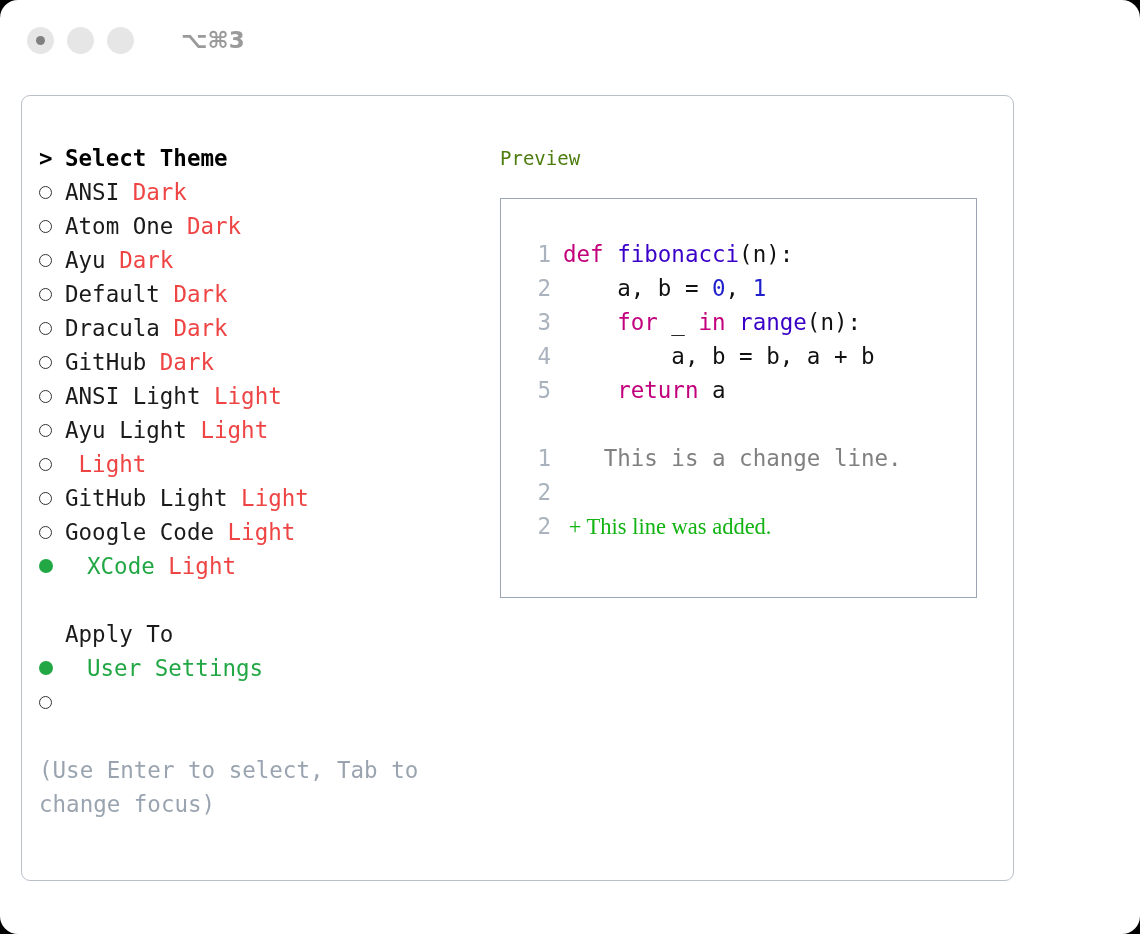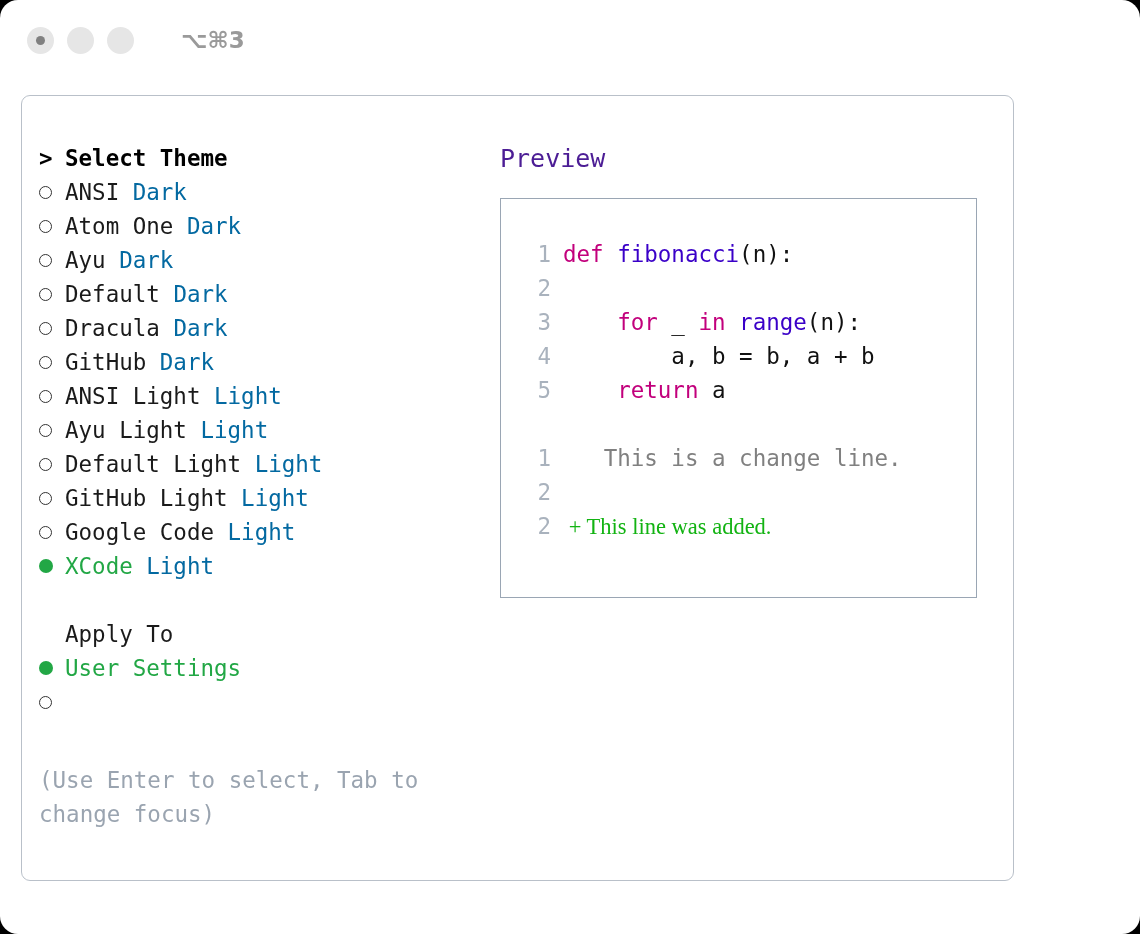--- a/index.html
+++ b/index.html
@@ -94,42 +94,42 @@
     display: inline-block;
   }
   .bullet-filled {
     width: 14px; height: 14px;
     border-radius: 50%;
     display: inline-block;
     background: #22a745;
   }
   .label { }
   .label.bold { font-weight: bold; color: #000; }
-  .label.sel { color: #22a745; }
-  .variant { color: #0369a1; }
+  .label.sel { color: #22a745; margin-left: 22px; }
+  .variant { color: #ef4444; }
 
   #section-gap { height: 34px; }
 
   .hint {
     font-size: 22.5px;
     color: #9aa4b0;
     line-height: 34px;
     white-space: pre;
-    margin-top: 44px;
+    margin-top: 34px;
   }
 
   
   #right-col {
     position: absolute;
     left: 478px; top: 45px;
     width: 490px;
   }
   #preview-title {
-    font-size: 25px;
-    color: #4c1d95;
+    font-size: 19px;
+    color: #4d7c0f;
     height: 34px;
     display: flex;
     align-items: center;
   }
   #preview-box {
     margin-top: 23px;
     width: 477px;
     height: 400px;
     border: 1.8px solid #9aa6b4;
     background: #ffffff;
@@ -182,21 +182,21 @@
       </div>
       <div id="theme-list">
           <div class="row"><span class="marker"><span class="bullet-hollow"></span></span><span class="label">ANSI</span><span> </span><span class="variant">Dark</span></div>
           <div class="row"><span class="marker"><span class="bullet-hollow"></span></span><span class="label">Atom One</span><span> </span><span class="variant">Dark</span></div>
           <div class="row"><span class="marker"><span class="bullet-hollow"></span></span><span class="label">Ayu</span><span> </span><span class="variant">Dark</span></div>
           <div class="row"><span class="marker"><span class="bullet-hollow"></span></span><span class="label">Default</span><span> </span><span class="variant">Dark</span></div>
           <div class="row"><span class="marker"><span class="bullet-hollow"></span></span><span class="label">Dracula</span><span> </span><span class="variant">Dark</span></div>
           <div class="row"><span class="marker"><span class="bullet-hollow"></span></span><span class="label">GitHub</span><span> </span><span class="variant">Dark</span></div>
           <div class="row"><span class="marker"><span class="bullet-hollow"></span></span><span class="label">ANSI Light</span><span> </span><span class="variant">Light</span></div>
           <div class="row"><span class="marker"><span class="bullet-hollow"></span></span><span class="label">Ayu Light</span><span> </span><span class="variant">Light</span></div>
-          <div class="row"><span class="marker"><span class="bullet-hollow"></span></span><span class="label">Default Light</span><span> </span><span class="variant">Light</span></div>
+          <div class="row"><span class="marker"><span class="bullet-hollow"></span></span><span> </span><span class="variant">Light</span></div>
           <div class="row"><span class="marker"><span class="bullet-hollow"></span></span><span class="label">GitHub Light</span><span> </span><span class="variant">Light</span></div>
           <div class="row"><span class="marker"><span class="bullet-hollow"></span></span><span class="label">Google Code</span><span> </span><span class="variant">Light</span></div>
           <div class="row"><span class="marker"><span class="bullet-filled"></span></span><span class="label sel">XCode</span><span> </span><span class="variant">Light</span></div>
         </div>
 
       <div id="section-gap"></div>
 
       <div class="row">
         <span class="marker"></span>
         <span class="label">Apply To</span>
@@ -208,21 +208,21 @@
 
       <div class="hint">(Use Enter to select, Tab to
 change focus)</div>
     </div>
 
     <div id="right-col">
       <div id="preview-title">Preview</div>
       <div id="preview-box">
         <div id="code-area">
             <div class="code-line"><span class="lineno">1</span><span><span class="tok-kw">def </span><span class="tok-fn">fibonacci</span><span class="tok-plain">(n):</span></span></div>
-            <div class="code-line"><span class="lineno">2</span></div>
+            <div class="code-line"><span class="lineno">2</span><span><span class="tok-plain">    a, b = </span><span class="tok-num">0</span><span class="tok-plain">, </span><span class="tok-num">1</span></span></div>
             <div class="code-line"><span class="lineno">3</span><span><span class="tok-plain">    </span><span class="tok-kw">for</span><span class="tok-plain"> _ </span><span class="tok-kw">in</span><span class="tok-plain"> </span><span class="tok-fn">range</span><span class="tok-plain">(n):</span></span></div>
             <div class="code-line"><span class="lineno">4</span><span><span class="tok-plain">        a, b = b, a + b</span></span></div>
             <div class="code-line"><span class="lineno">5</span><span><span class="tok-plain">    </span><span class="tok-kw">return</span><span class="tok-plain"> a</span></span></div>
             <div class="code-line blank"><span class="lineno"></span><span></span></div>
             <div class="code-line"><span class="lineno">1</span><span><span class="tok-ctx">   This is a change line.</span></span></div>
             <div class="code-line"><span class="lineno">2</span></div>
             <div class="code-line"><span class="lineno">2</span><span><span class="tok-add"> + This line was added.</span></span></div>
           </div>
       </div>
     </div>

